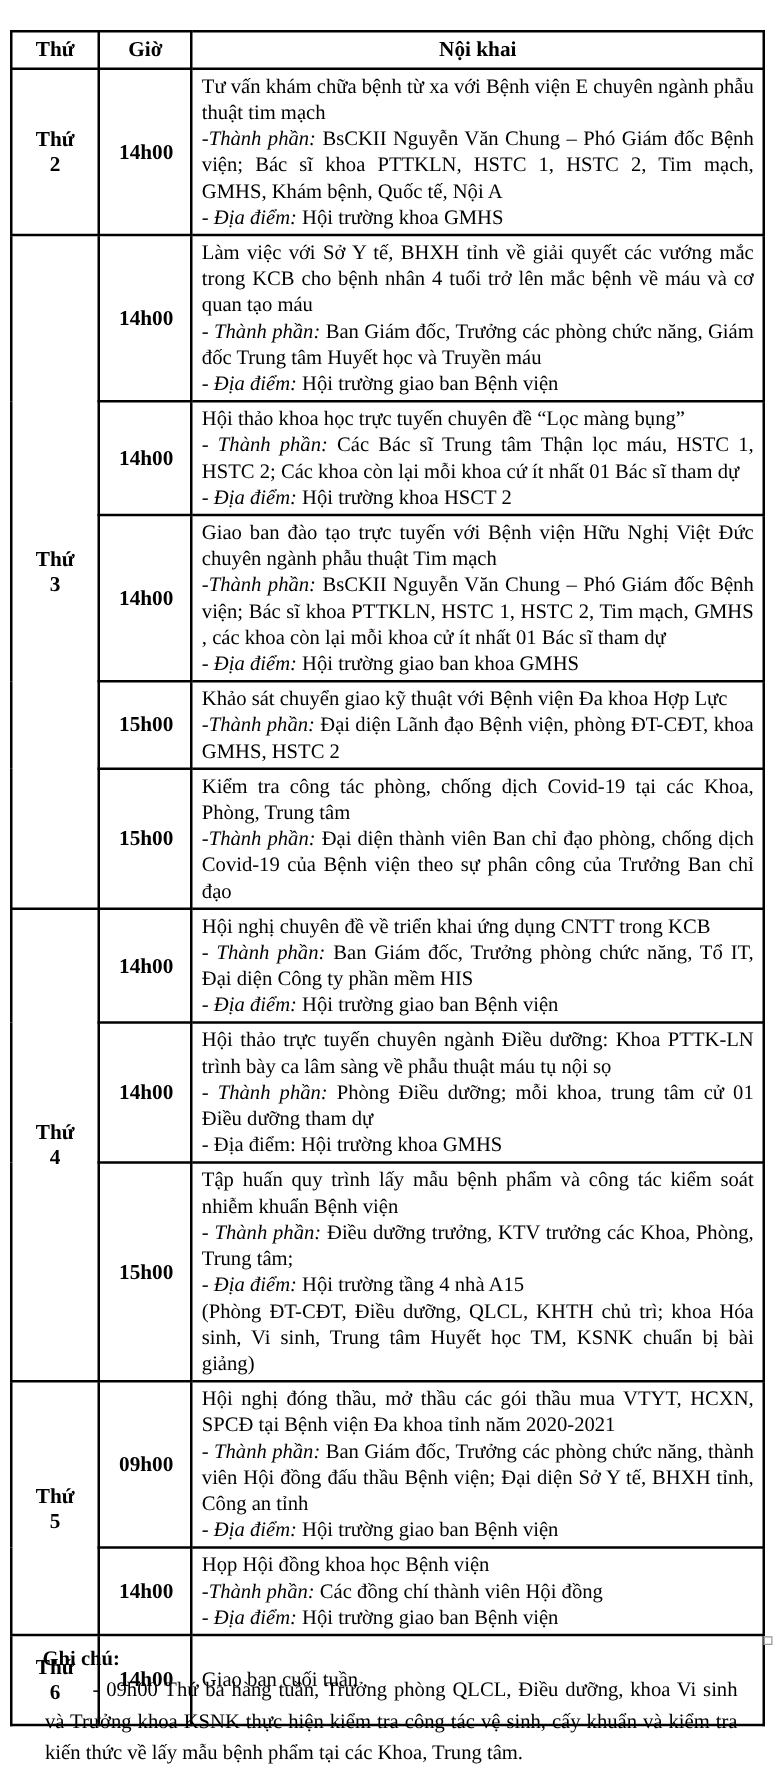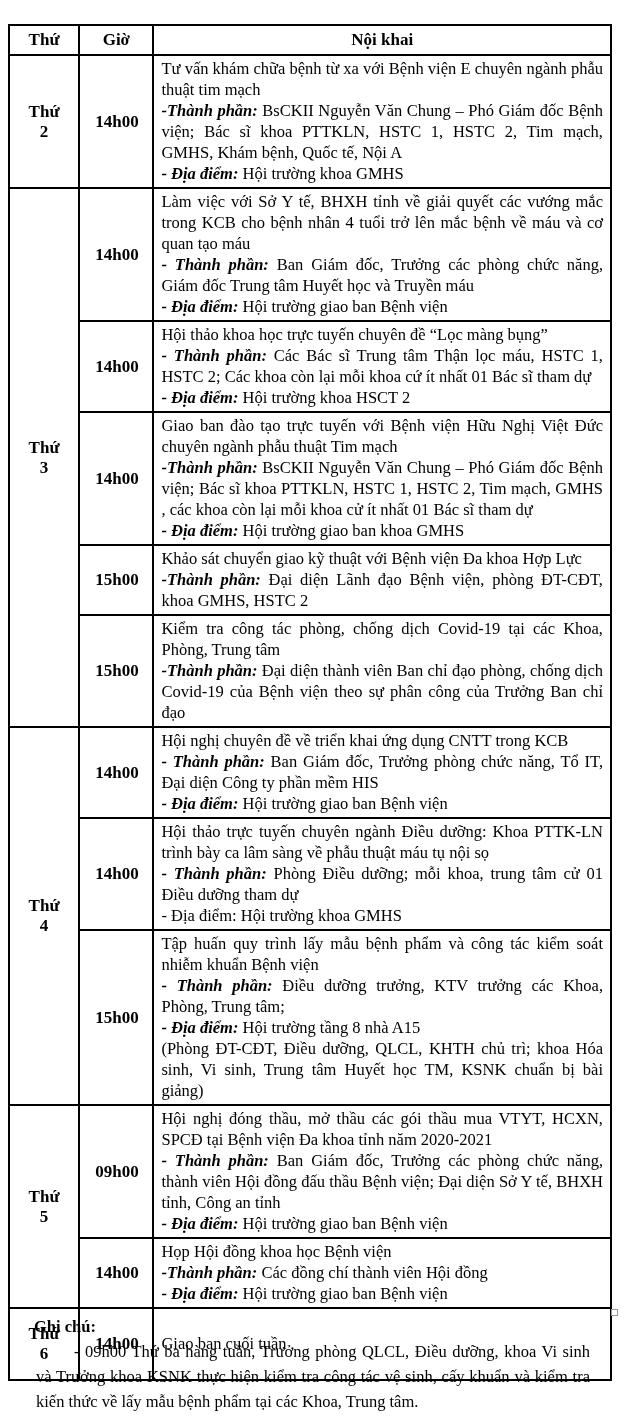--- a/index.html
+++ b/index.html
@@ -42,21 +42,21 @@
   }
   td.content {
     font-size: 16.5px;
     line-height: 21px;
     vertical-align: middle;
     padding: 2px 7px 3px 7px;
   }
   td.content.tall { height: 52px; }
   .para { text-align: justify; }
   .s-b  { font-weight: normal; }
-  .s-bi { font-weight: bold; font-style: italic; }
+  .s-bi { font-weight: normal; font-style: italic; }
   .s-r  { font-weight: normal; font-style: normal; }
 
   .notes {
     position: absolute;
     left: 34px; top: 1298px;
     width: 560px;
     font-size: 16.5px;
     line-height: 25px;
   }
   .notes-label { font-weight: bold; }
@@ -156,21 +156,21 @@
             <div class="para"><span class="s-b">Hội thảo trực tuyến chuyên ngành Điều dưỡng: Khoa PTTK-LN trình bày ca lâm sàng về phẫu thuật máu tụ nội sọ</span></div>
             <div class="para"><span class="s-bi">- Thành phần:</span><span class="s-r"> Phòng Điều dưỡng; mỗi khoa, trung tâm cử 01 Điều dưỡng tham dự</span></div>
             <div class="para"><span class="s-r">- Địa điểm: Hội trường khoa GMHS</span></div>
           </td>
         </tr>
         <tr>
           <td class="time">15h00</td>
           <td class="content">
             <div class="para"><span class="s-b">Tập huấn quy trình lấy mẫu bệnh phẩm và công tác kiểm soát nhiễm khuẩn Bệnh viện</span></div>
             <div class="para"><span class="s-bi">- Thành phần:</span><span class="s-r"> Điều dưỡng trưởng, KTV trưởng các Khoa, Phòng, Trung tâm;</span></div>
-            <div class="para"><span class="s-bi">- Địa điểm:</span><span class="s-r"> Hội trường tầng 8 nhà A15</span></div>
+            <div class="para"><span class="s-bi">- Địa điểm:</span><span class="s-r"> Hội trường tầng 4 nhà A15</span></div>
             <div class="para"><span class="s-r">(Phòng ĐT-CĐT, Điều dưỡng, QLCL, KHTH chủ trì; khoa Hóa sinh, Vi sinh, Trung tâm Huyết học TM, KSNK chuẩn bị bài giảng)</span></div>
           </td>
         </tr>
         <tr>
           <td class="day" rowspan="2">Thứ 5</td>
           <td class="time">09h00</td>
           <td class="content">
             <div class="para"><span class="s-b">Hội nghị đóng thầu, mở thầu các gói thầu mua VTYT, HCXN, SPCĐ tại Bệnh viện Đa khoa tỉnh năm 2020-2021</span></div>
             <div class="para"><span class="s-bi">- Thành phần:</span><span class="s-r"> Ban Giám đốc, Trưởng các phòng chức năng, thành viên Hội đồng đấu thầu Bệnh viện; Đại diện Sở Y tế, BHXH tỉnh, Công an tỉnh</span></div>
             <div class="para"><span class="s-bi">- Địa điểm:</span><span class="s-r"> Hội trường giao ban Bệnh viện</span></div>

